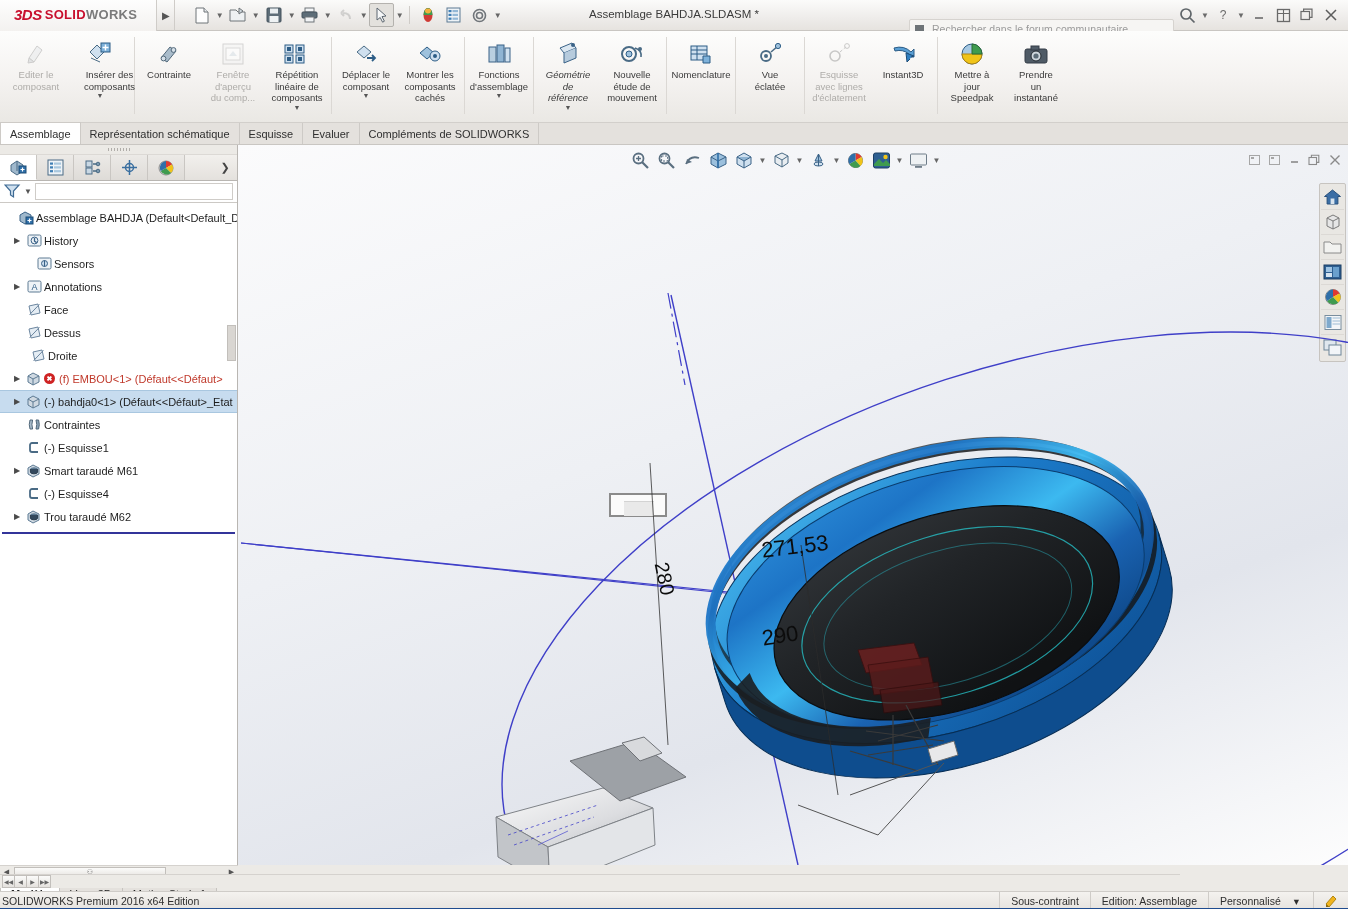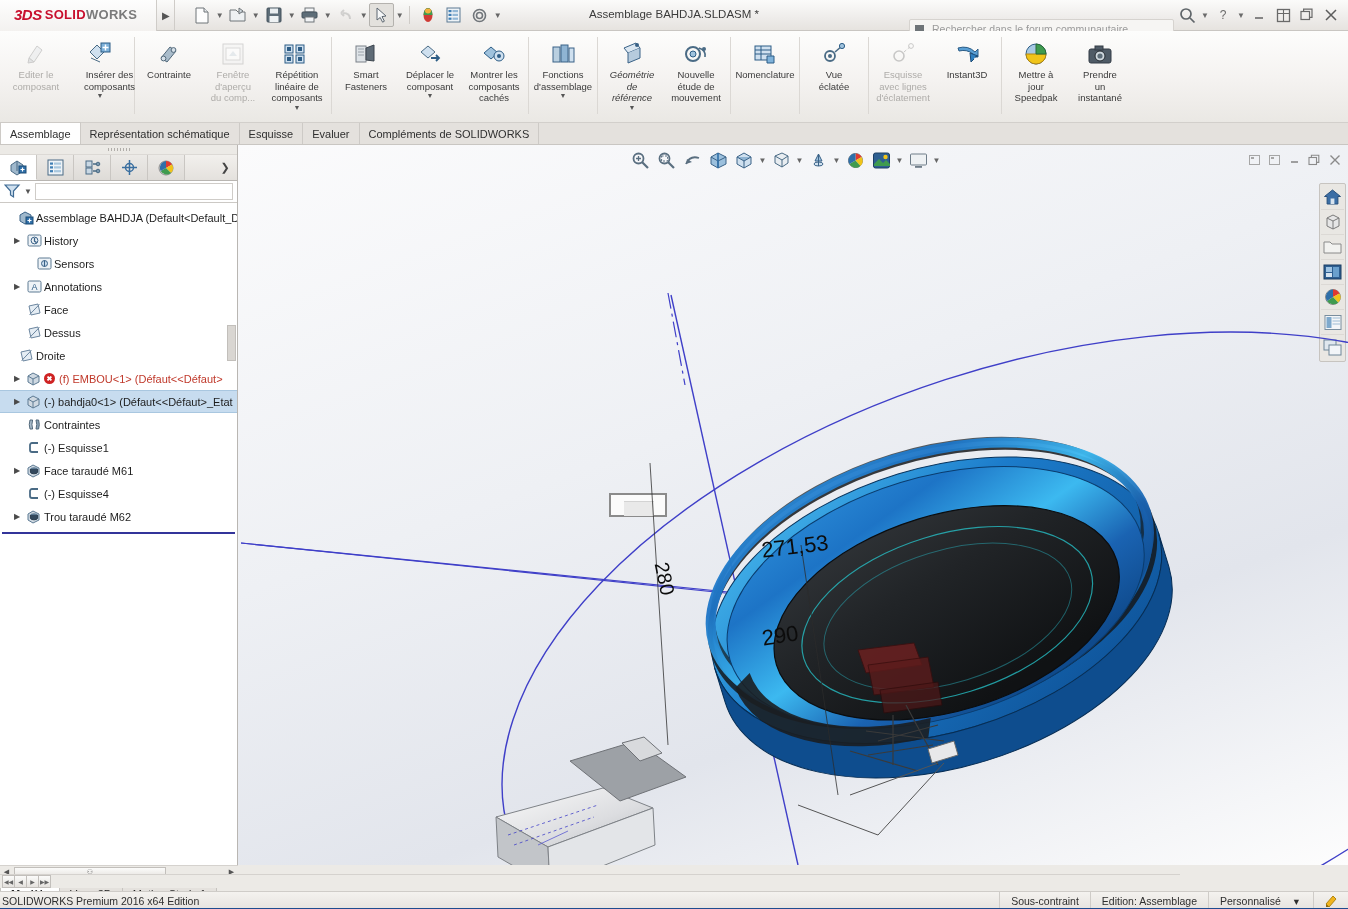--- a/index.html
+++ b/index.html
@@ -423,31 +423,20 @@
         </div>
         <div class="rb-label" style="white-space: pre-line;">Répétition
 linéaire de
 composants</div>
         <div class="rb-caret">▼</div>
       </div>
       <div class="rb-sep"></div>
       <div class="rb-item">
         <div class="rb-icon">
           <svg width="26" height="24" viewBox="0 0 26 24">
-            <rect x="3" y="4" width="10" height="16" fill="#dfe4e8" stroke="#7a8088"></rect>
-            <path d="M13 6 L21 3 L21 19 L13 18 Z" fill="#5f6b76" stroke="#3c454e"></path>
-            <path d="M5 7h6M5 10h6M5 13h6" stroke="#9aa2aa"></path>
-          </svg>
-        </div>
-        <div class="rb-label" style="white-space: pre-line;">Smart
-Fasteners</div>
-      </div>
-      <div class="rb-item">
-        <div class="rb-icon">
-          <svg width="26" height="24" viewBox="0 0 26 24">
             <path d="M4 10 L11 4 L18 10 L11 16 Z" fill="#cfe0ef" stroke="#4a6b85"></path>
             <path d="M14 16 L22 16 M19 13 l3 3 -3 3" stroke="#2d5d86" stroke-width="1.8" fill="none"></path>
           </svg>
         </div>
         <div class="rb-label" style="white-space: pre-line;">Déplacer le
 composant</div>
         <div class="rb-caret">▼</div>
       </div>
       <div class="rb-item">
         <div class="rb-icon">
@@ -699,21 +688,21 @@
         <div class="tnode" style="padding-left: 10px;">
           <div class="tw"></div>
           <div class="tico">
             <svg width="15" height="15" viewBox="0 0 15 15">
               <path d="M2 4 L11 2 L13 11 L4 13 Z" fill="#e5edf4" stroke="#6c86a0"></path>
               <path d="M2.6 12.6 L12.4 2.4" stroke="#6c86a0"></path>
             </svg>
           </div>
           <span class="tlabel">Dessus</span>
         </div>
-        <div class="tnode" style="">
+        <div class="tnode" style=" margin-left: 12px;">
           <div class="tw"></div>
           <div class="tico">
             <svg width="15" height="15" viewBox="0 0 15 15">
               <path d="M2 4 L11 2 L13 11 L4 13 Z" fill="#e5edf4" stroke="#6c86a0"></path>
               <path d="M2.6 12.6 L12.4 2.4" stroke="#6c86a0"></path>
             </svg>
           </div>
           <span class="tlabel">Droite</span>
         </div>
         <div class="tnode" style="padding-left: 10px;">
@@ -758,21 +747,21 @@
         </div>
         <div class="tnode" style="padding-left: 10px;">
           <div class="tw">▶</div>
           <div class="tico">
             <svg width="16" height="15" viewBox="0 0 16 15">
               <path d="M2 5 L7 2 L13 5 L13 11 L7 14 L2 11 Z" fill="#cfd9e2" stroke="#5d7a93"></path>
               <ellipse cx="8" cy="6" rx="3.6" ry="1.8" fill="#5d7a93"></ellipse>
               <path d="M4.4 6 v3 a3.6 1.8 0 0 0 7.2 0 V6" fill="#33495e" stroke="#2b3d4f"></path>
             </svg>
           </div>
-          <span class="tlabel">Face taraudé M61</span>
+          <span class="tlabel">Smart taraudé M61</span>
         </div>
         <div class="tnode" style="padding-left: 10px;">
           <div class="tw"></div>
           <div class="tico">
             <svg width="15" height="15" viewBox="0 0 15 15">
               <path d="M11 3 H5 a2 2 0 0 0 -2 2 v5 a2 2 0 0 0 2 2 h6" fill="none" stroke="#4a6b85" stroke-width="1.8"></path>
             </svg>
           </div>
           <span class="tlabel">(-) Esquisse4</span>
         </div>

